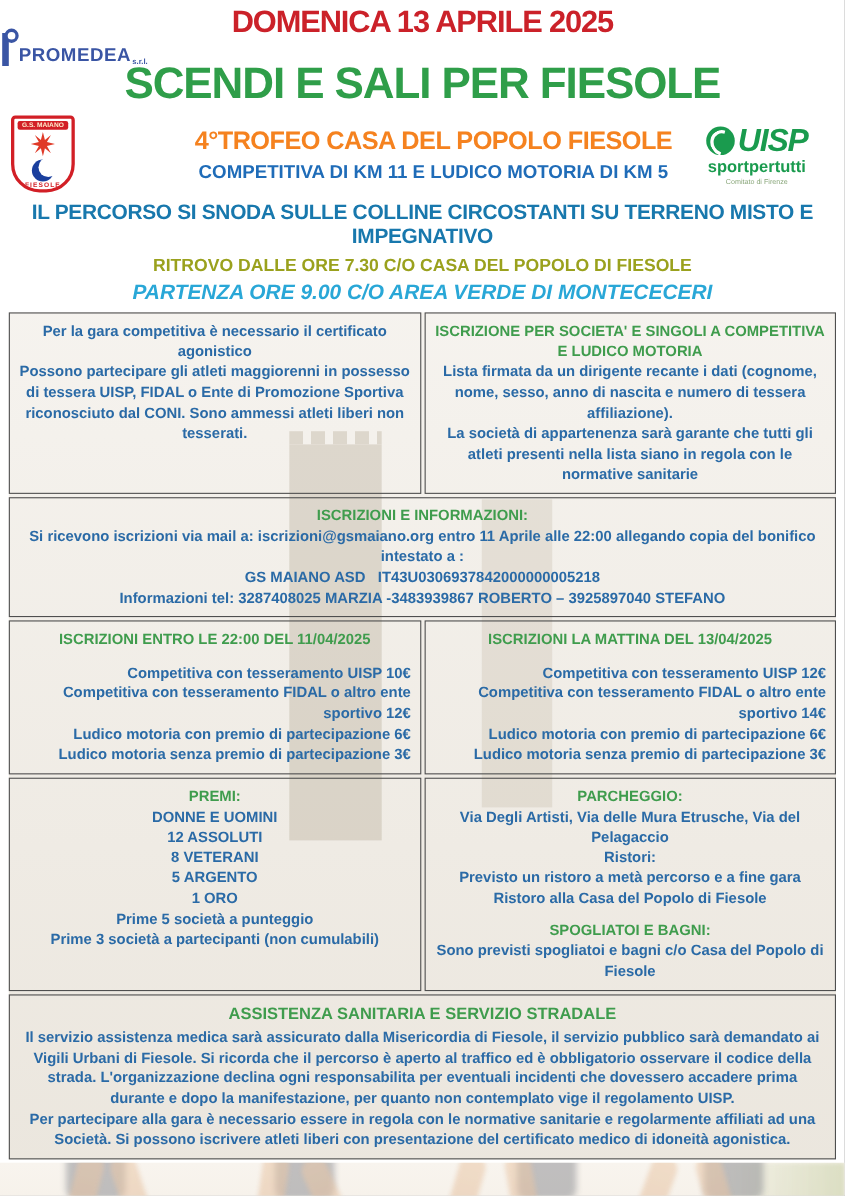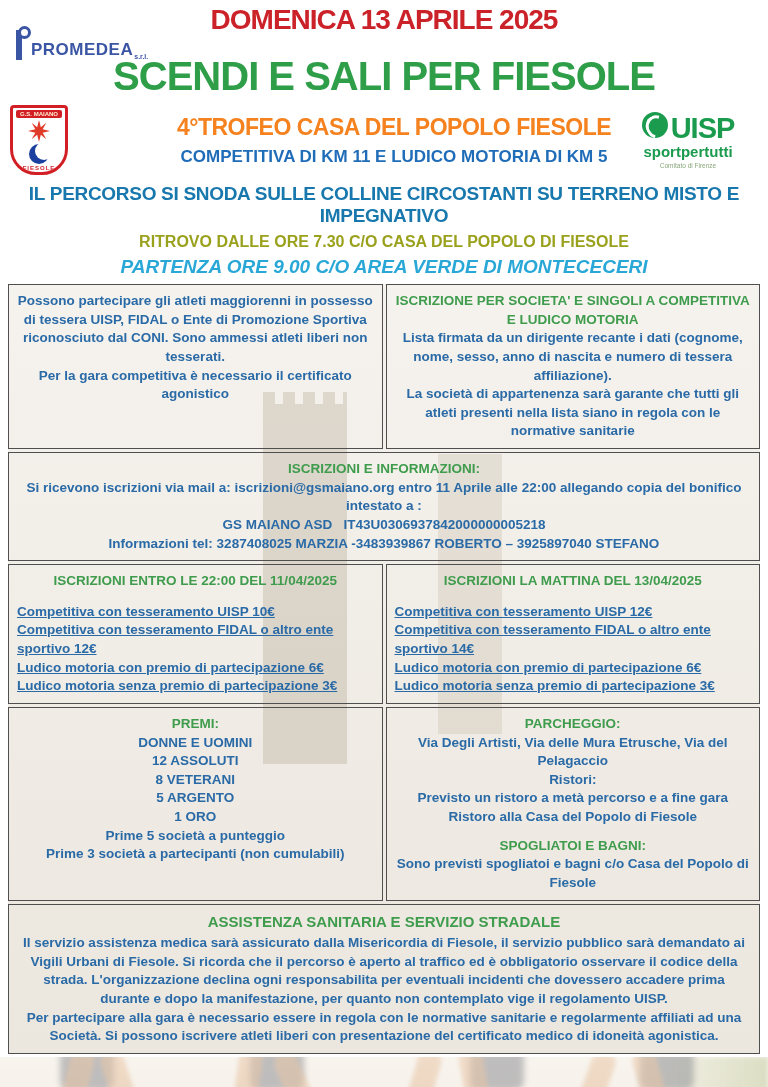--- a/index.html
+++ b/index.html
@@ -3,21 +3,21 @@
 <meta charset="utf-8">
 <style>
   * { box-sizing: border-box; margin: 0; padding: 0; }
   body { background:#888; font-family:"Liberation Sans", sans-serif; }
   .poster{
     width:768px; height:1087px; margin:0 auto; background:#fff;
     position:relative; overflow:hidden;
   }
 
   
-  .promedea{ position:absolute; left:14px; top:26px; display:flex; align-items:flex-end; }
+  .promedea{ position:absolute; left:0; top:26px; display:flex; align-items:flex-end; }
   .p-mark{ width:16px; height:34px; position:relative; margin-right:1px;}
   .p-bar{ position:absolute; left:2px; top:4px; width:6px; height:30px; background:#3a55a4;}
   .p-ring{ position:absolute; left:4px; top:0; width:13px; height:13px; border:3px solid #3a55a4; border-radius:50%; background:#fff;}
   .promedea-text{ font-size:17px; font-weight:700; color:#3a55a4; letter-spacing:.5px;}
   .promedea-suffix{ font-size:7px; color:#3a55a4; font-weight:700; margin-left:1px;}
   .date-title{ text-align:center; padding-top:4px; font-size:28px; font-weight:800; color:#cb2129; letter-spacing:-1px;}
   .main-title{ text-align:center; margin-top:18px; font-size:40px; font-weight:800; color:#2f9e49; letter-spacing:-1px;}
 
   
   .logo-row{ display:flex; align-items:center; justify-content:space-between; padding:6px 10px 2px 10px; height:78px;}
@@ -30,21 +30,21 @@
   .moon .m1{ position:absolute; inset:0; border-radius:50%; background:#1a3f9e;}
   .moon .m2{ position:absolute; left:6px; top:-2px; width:18px; height:18px; border-radius:50%; background:#fff;}
   .shield-bottom{ font-size:6px; color:#d21f26; font-weight:700; letter-spacing:1px; margin-top:1px;}
   .cdp{ position:relative; width:78px; height:74px; display:flex; align-items:center; justify-content:center;}
   .cdp svg{ position:absolute; inset:0;}
   .cdp-label{ position:relative; color:#d21f26; font-weight:800; font-size:21px; font-style:italic; text-shadow:1px 1px 0 #fff;}
   .center-titles{ flex:1; text-align:center; padding:0 4px;}
   .trophy-title{ font-size:23px; font-weight:800; color:#f5821f; letter-spacing:-.5px;}
   .subtitle{ font-size:17px; font-weight:800; color:#1f6cb8; margin-top:6px;}
   .uisp{ width:140px; text-align:center;}
-  .uisp-top{ display:flex; justify-content:center; gap:3px;}
+  .uisp-top{ display:flex; align-items:center; justify-content:center; gap:3px;font-style:italic;}
   .uisp-ball{ width:26px; height:26px; border-radius:50%; background:#1a9b4e; position:relative; overflow:hidden;}
   .uisp-ball::after{ content:""; position:absolute; left:4px; top:3px; width:16px; height:18px; border-radius:50%;
                      border:3px solid #fff; border-right-color:transparent; border-bottom-color:transparent; transform:rotate(-30deg);}
   .uisp-name{ font-size:29px; font-weight:800; color:#1a9b4e; letter-spacing:-1px;}
   .uisp-tag{ font-size:15px; font-weight:700; color:#1a9b4e; margin-top:-2px;}
   .uisp-committee{ font-size:6.5px; color:#8aa77b; margin-top:2px;}
 
   
   .course-line{ text-align:center; font-size:19px; font-weight:800; color:#1878ad; margin-top:6px; letter-spacing:-.3px;}
   .ritrovo-line{ text-align:center; font-size:16px; font-weight:800; color:#9aa11d; margin-top:6px;}
@@ -56,21 +56,21 @@
   .tower{ position:absolute; left:255px; top:120px; width:84px; height:360px; background:#a99c86; opacity:.3;}
   .tower::before{ content:""; position:absolute; top:-12px; left:0; right:0; height:12px;
                   background:repeating-linear-gradient(90deg,#a99c86 0 12px, transparent 12px 20px);}
   .tower2{ position:absolute; left:430px; top:170px; width:64px; height:280px; background:#b3a58d; opacity:.22;}
   .row{ display:flex; gap:3px; margin-bottom:3px; position:relative; z-index:1;}
   .cell{ flex:1; border:1px solid #4f4f4f; padding:7px 8px; color:#2a6aa6; font-weight:700; font-size:13.5px;
          line-height:1.38; text-align:center; background:transparent;}
   .cell .g-title{ color:#3f9c4d; font-weight:800; }
   .pre{ white-space:pre-line;}
   .fees .g-title{ margin-bottom:12px;}
-  .fees .list-line{ text-align:left;text-decoration:underline;}
+  .fees .list-line{ text-align:right;}
   .premi .list-line{ text-align:center;}
   .b-title{ color:#2a6aa6; font-weight:800;}
   .spacer-sm{ height:10px;}
   .assist .g-title{ font-size:15px; margin-bottom:2px;}
 
   
   .photo-band{ position:relative; height:202px; margin-top:2px; overflow:hidden;
                background:linear-gradient(180deg,#f8f4ee 0%, #f3ece2 55%, #eee5d8 100%);}
   .leg{ position:absolute; top:-10px; width:24px; height:150px; border-radius:14px;
         background:linear-gradient(#eac9aa,#dcb290); filter:blur(2px); opacity:.55;}
@@ -130,22 +130,22 @@
   <div class="partenza-line">PARTENZA ORE 9.00 C/O AREA VERDE DI MONTECECERI</div>
 
   <div class="grid-wrap">
     <div class="watermark">
       <div class="tower"></div>
       <div class="tower2"></div>
     </div>
 
     <div class="row">
       <div class="cell" style="min-height:98px">
+        <div>Per la gara competitiva è necessario il certificato agonistico</div>
         <div>Possono partecipare gli atleti maggiorenni in possesso di tessera UISP, FIDAL o Ente di Promozione Sportiva riconosciuto dal CONI. Sono ammessi atleti liberi non tesserati.</div>
-        <div>Per la gara competitiva è necessario il certificato agonistico</div>
       </div>
       <div class="cell" style="min-height:98px">
         <div class="g-title">ISCRIZIONE PER SOCIETA' E SINGOLI A COMPETITIVA E LUDICO MOTORIA</div>
         <div class="pre">Lista firmata da un dirigente recante i dati (cognome, nome, sesso, anno di nascita e numero di tessera affiliazione).
 La società di appartenenza sarà garante che tutti gli atleti presenti nella lista siano in regola con le normative sanitarie</div>
       </div>
     </div>
 
     <div class="row">
       <div class="cell" style="min-height:64px">

